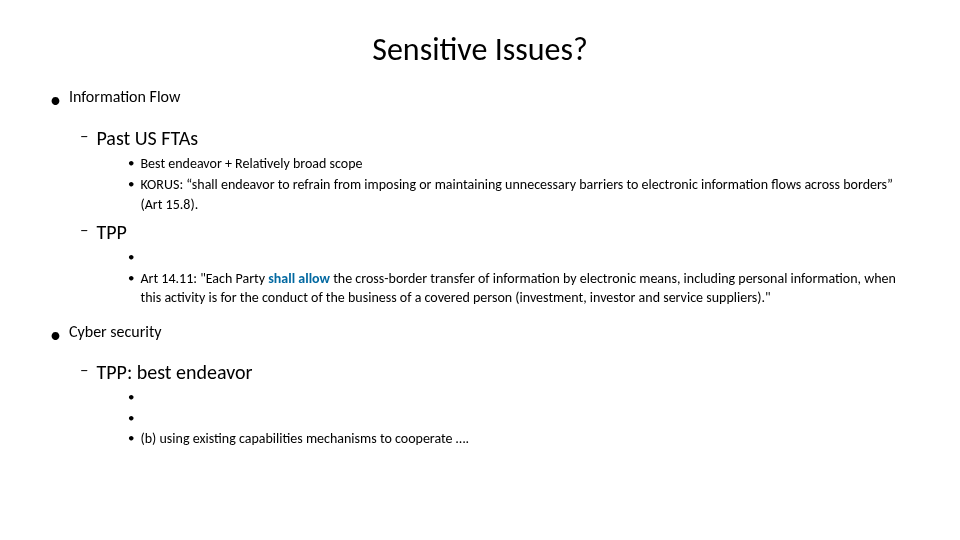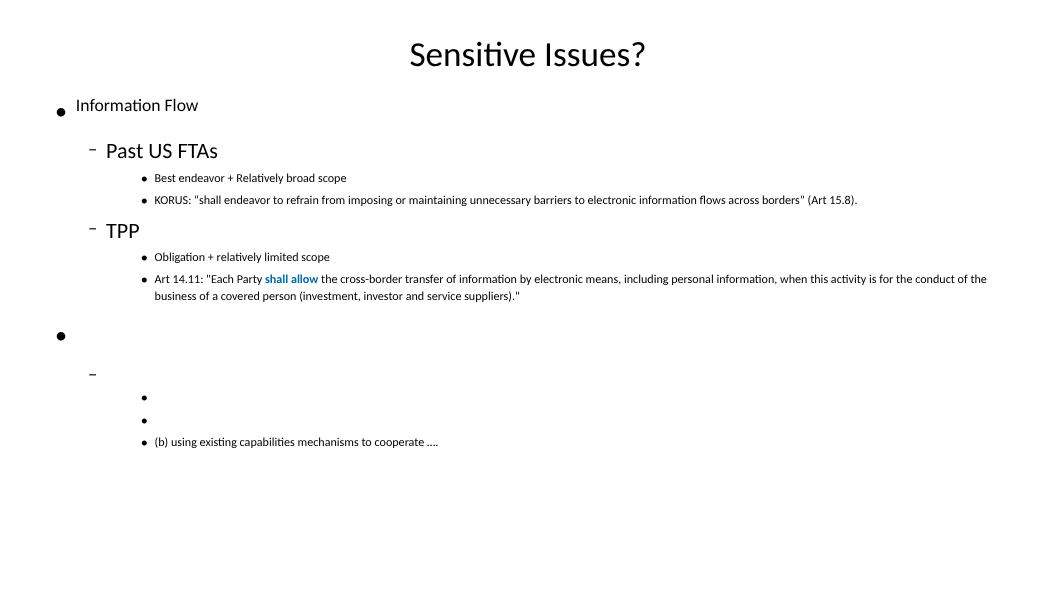--- a/index.html
+++ b/index.html
@@ -100,21 +100,21 @@
       margin-bottom: 2px;
     }
 
     .sub-bullet-dot {
       flex-shrink: 0;
       font-size: 13px;
       line-height: 1.4;
     }
 
     .sub-bullet-text {
-      font-size: 11px;
+      font-size: 14px;
       line-height: 1.4;
     }
 
     .highlight-green {
       color: #0369a1;
       font-weight: bold;
     }
 
     .highlight-orange {
       color: #000000;
@@ -151,37 +151,38 @@
         </div>
       </div>
 
       <div class="dash-bullet">
         <span class="dash-bullet-marker">–</span>
         <span class="dash-bullet-text">TPP</span>
       </div>
       <div class="sub-bullets">
         <div class="sub-bullet">
           <span class="sub-bullet-dot">•</span>
-          <span class="sub-bullet-text">Obligation + relatively limited scope</span>
         </div>
         <div class="sub-bullet">
           <span class="sub-bullet-dot">•</span>
           <span class="sub-bullet-text">Art 14.11: "Each Party <span class="highlight-green">shall allow</span> the cross-border transfer of information by electronic means, including personal information, when this activity is for the conduct of the <span class="highlight-orange">business</span> of a covered person (investment, investor and service suppliers)."</span>
         </div>
       </div>
     </div>
 
     <div class="main-bullet">
       <span class="main-bullet-dot">•</span>
+      <span class="main-bullet-text">Cyber security</span>
     </div>
 
     <div class="sub-section">
 
       <div class="dash-bullet">
         <span class="dash-bullet-marker">–</span>
+        <span class="dash-bullet-text">TPP: best endeavor</span>
       </div>
       <div class="sub-bullets">
         <div class="sub-bullet">
           <span class="sub-bullet-dot">•</span>
         </div>
         <div class="sub-bullet">
           <span class="sub-bullet-dot">•</span>
         </div>
         <div class="sub-bullet">
           <span class="sub-bullet-dot">•</span>

